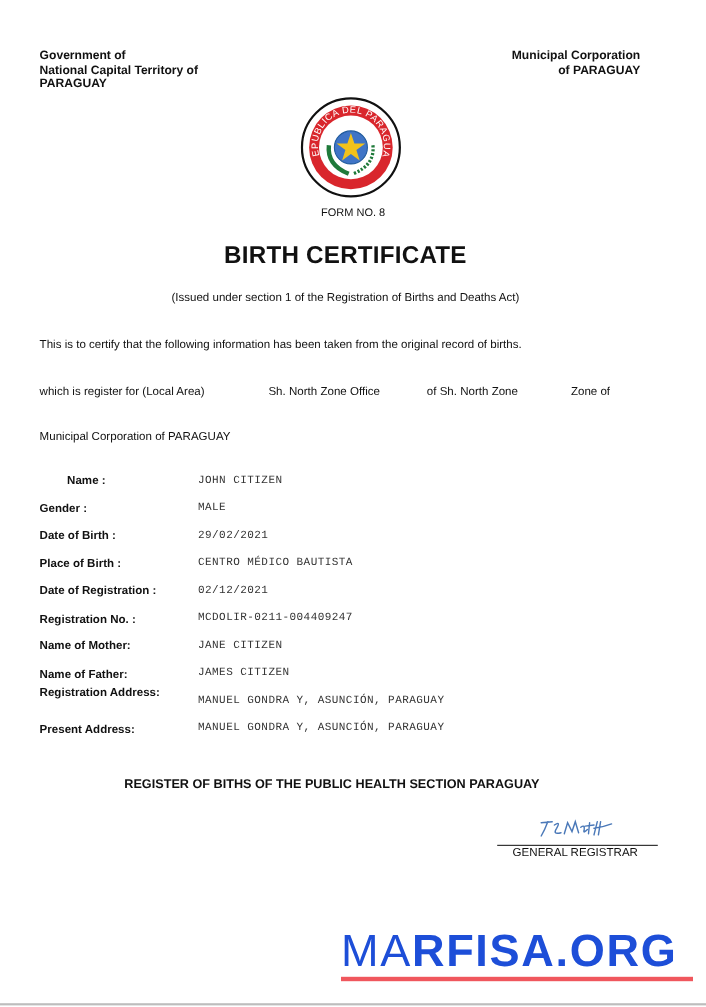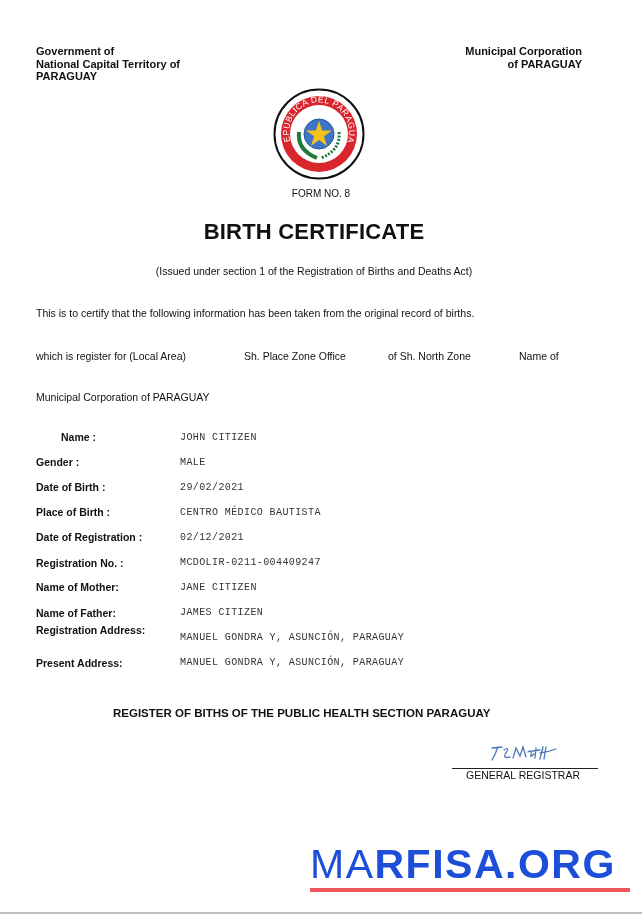--- a/index.html
+++ b/index.html
@@ -60,23 +60,23 @@
   </svg>
 </div>
 
 <div class="abs form-no">FORM NO. 8</div>
 <div class="abs title">BIRTH CERTIFICATE</div>
 <div class="abs subtitle">(Issued under section 1 of the Registration of Births and Deaths Act)</div>
 
 <div class="abs p" style="top:307px;">This is to certify that the following information has been taken from the original record of births.</div>
 
 <div class="abs p" style="top:350px;">which is register for (Local Area)</div>
-<div class="abs p" style="top:350px; left:244px;">Sh. Place Zone Office</div>
+<div class="abs p" style="top:350px; left:244px;">Sh. North Zone Office</div>
 <div class="abs p" style="top:350px; left:388px;">of  Sh. North Zone</div>
-<div class="abs p" style="top:350px; left:519px;">Name of</div>
+<div class="abs p" style="top:350px; left:519px;">Zone of</div>
 
 <div class="abs p" style="top:391px;">Municipal Corporation of PARAGUAY</div>
 
 <div>
   <div class="abs field-label" style="top:431px;padding-left:25px;">Name :</div>
   <div class="abs field-value" style="top:432px;">JOHN CITIZEN</div>
 
   <div class="abs field-label" style="top:456px;">Gender :</div>
   <div class="abs field-value" style="top:457px;">MALE</div>
 

